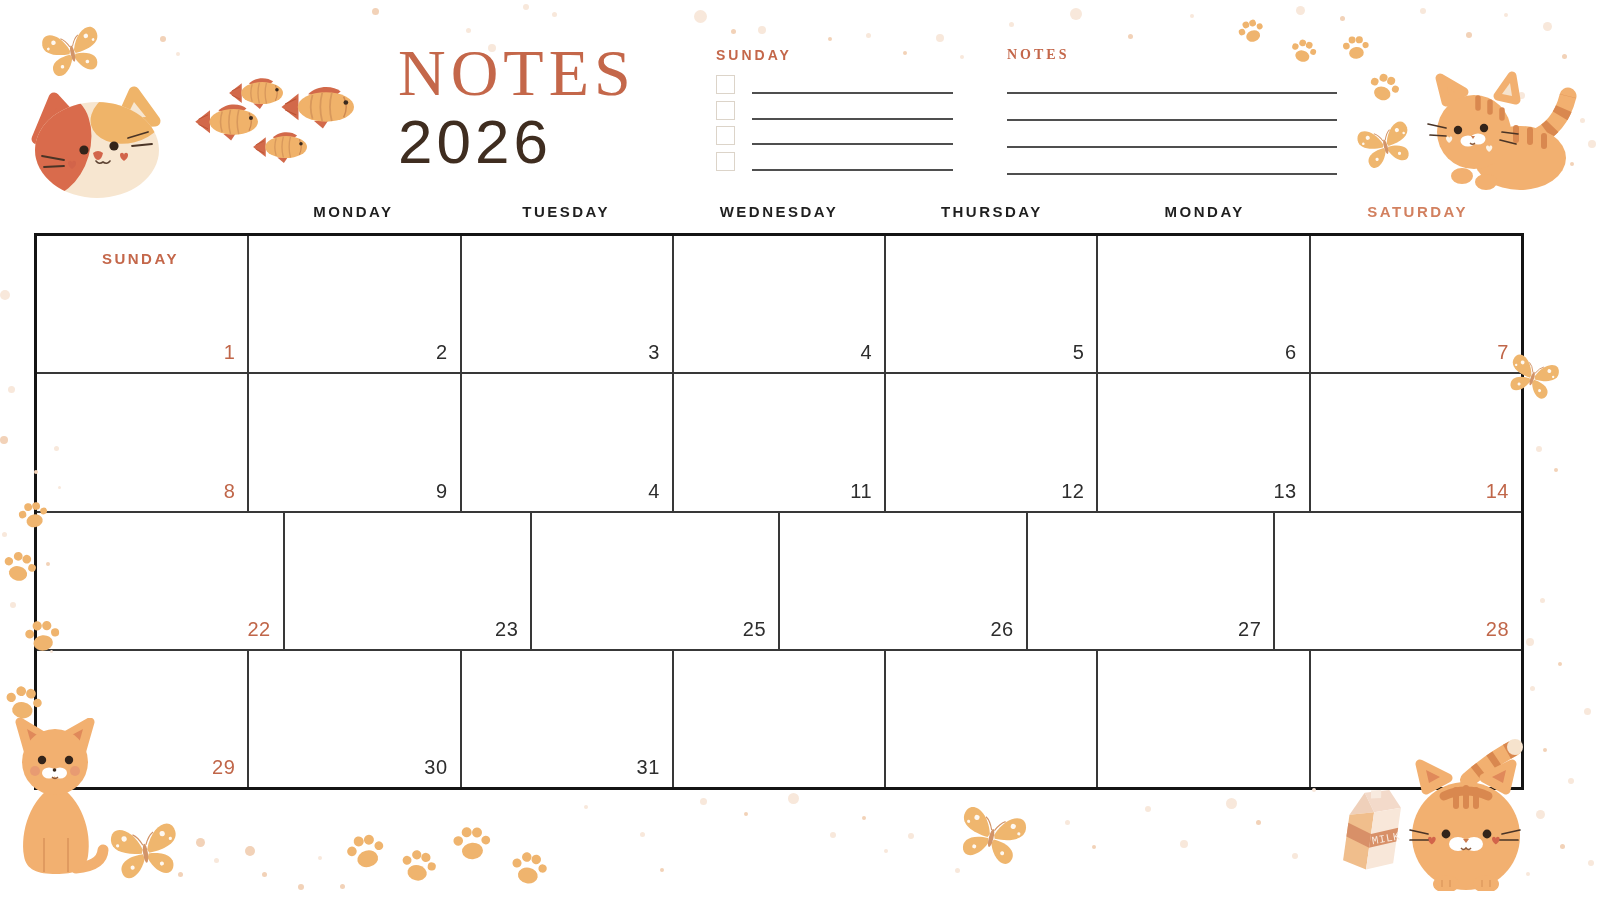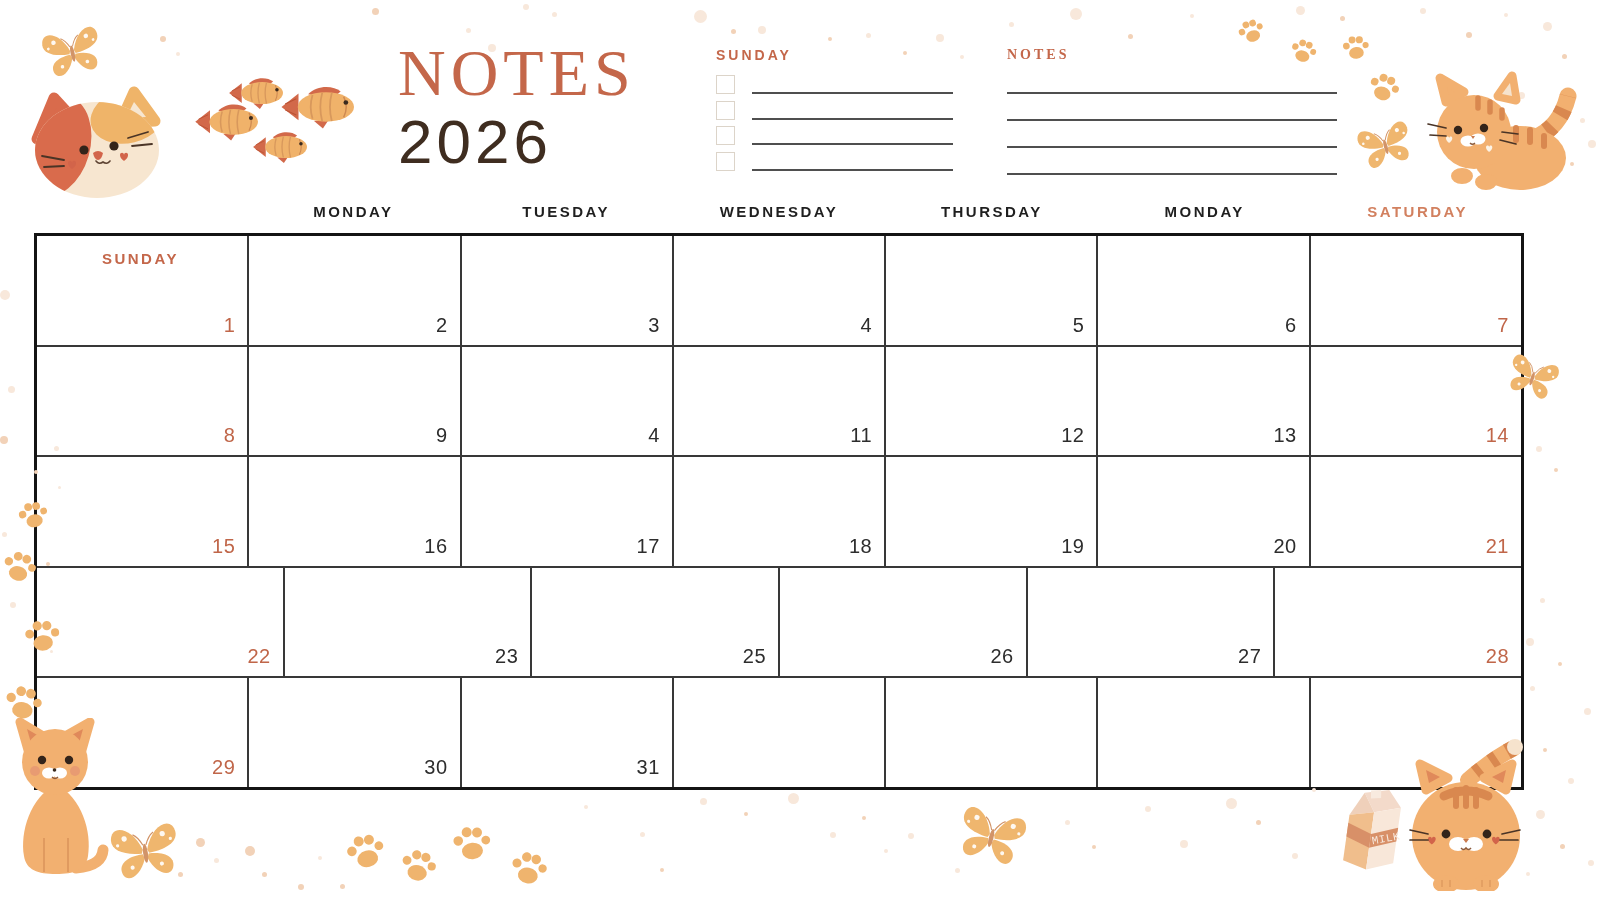--- a/index.html
+++ b/index.html
@@ -342,43 +342,20 @@
       </div>
       <div class="cell">
         <span class="date-num">13</span>
       </div>
       <div class="cell weekend">
         <span class="date-num">14</span>
       </div>
     </div>
     <div class="week">
       <div class="cell weekend">
-        <span class="date-num">15</span>
-      </div>
-      <div class="cell">
-        <span class="date-num">16</span>
-      </div>
-      <div class="cell">
-        <span class="date-num">17</span>
-      </div>
-      <div class="cell">
-        <span class="date-num">18</span>
-      </div>
-      <div class="cell">
-        <span class="date-num">19</span>
-      </div>
-      <div class="cell">
-        <span class="date-num">20</span>
-      </div>
-      <div class="cell weekend">
-        <span class="date-num">21</span>
-      </div>
-    </div>
-    <div class="week">
-      <div class="cell weekend">
         <span class="date-num">22</span>
       </div>
       <div class="cell">
         <span class="date-num">23</span>
       </div>
       <div class="cell">
         <span class="date-num">25</span>
       </div>
       <div class="cell">
         <span class="date-num">26</span>

